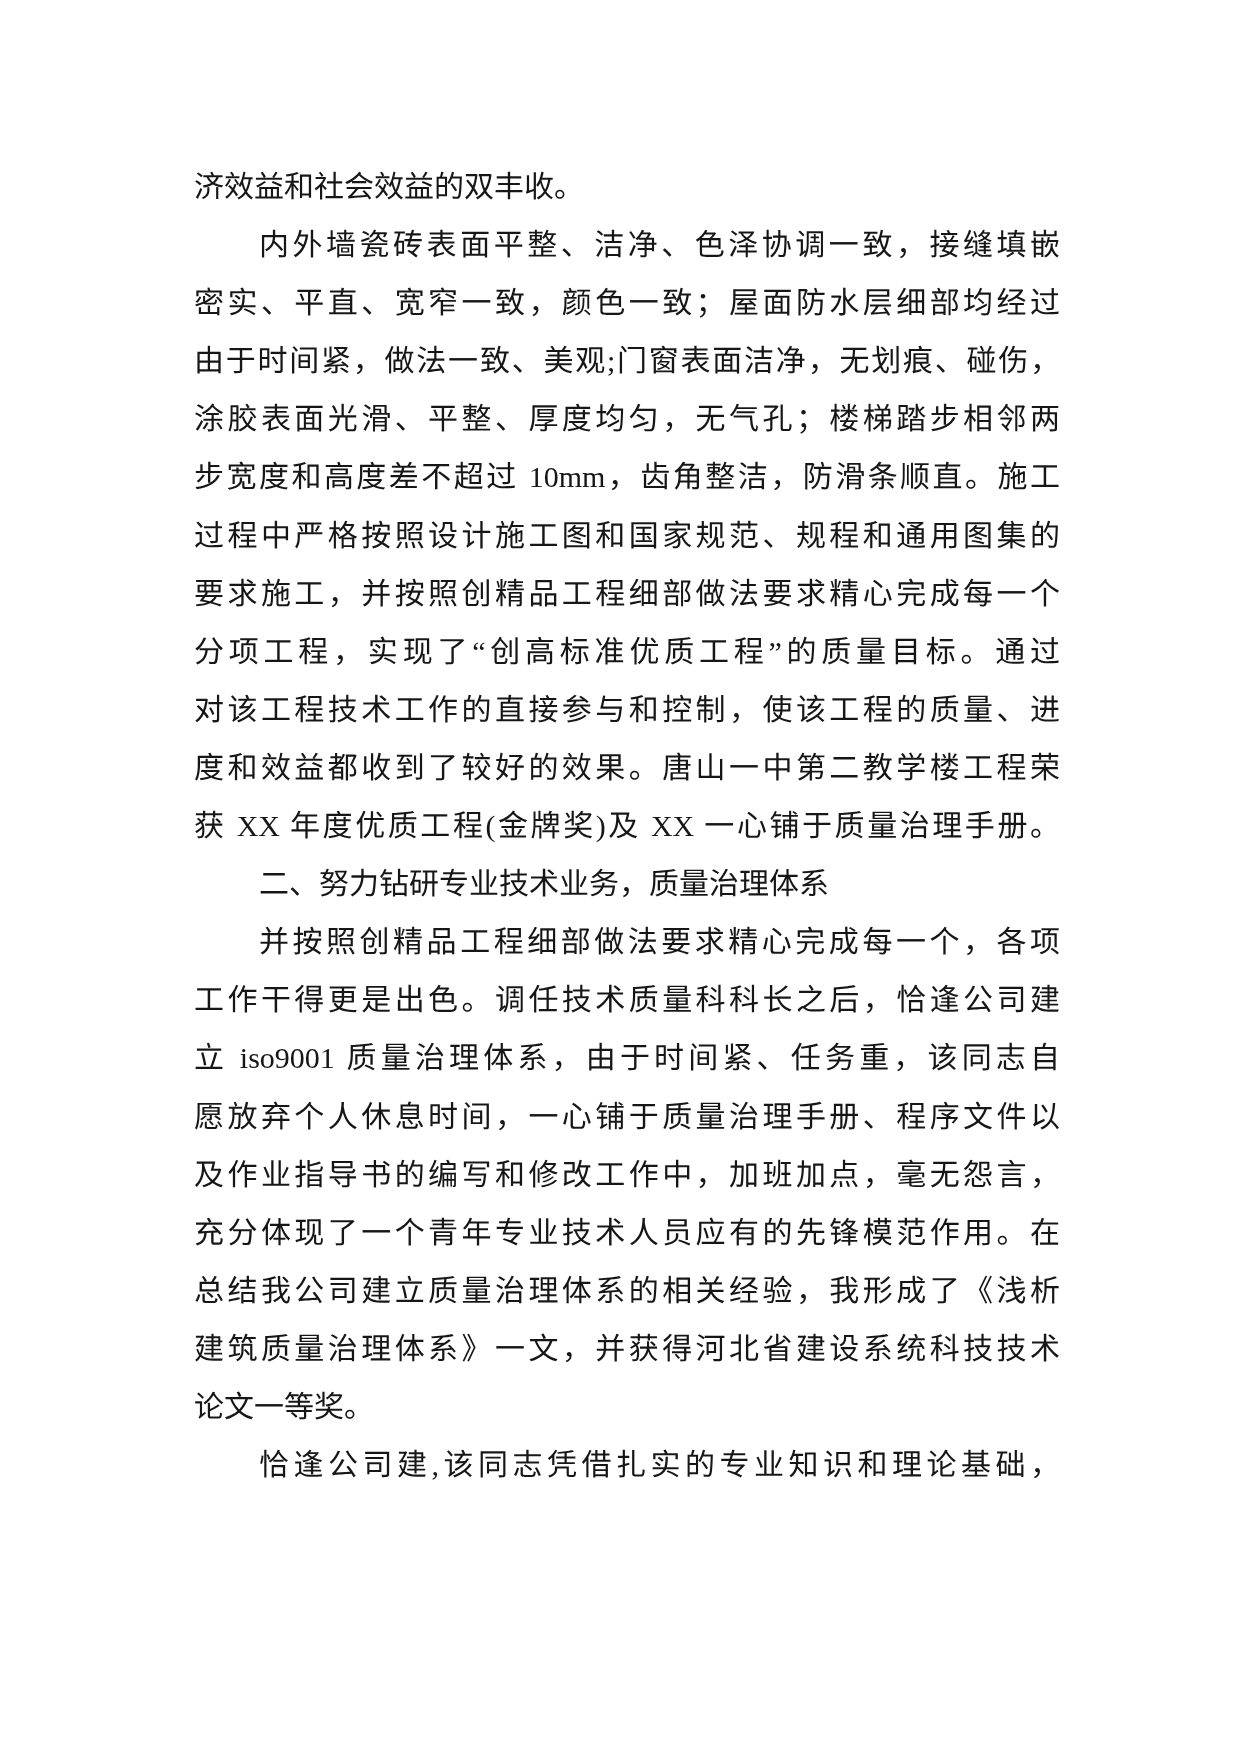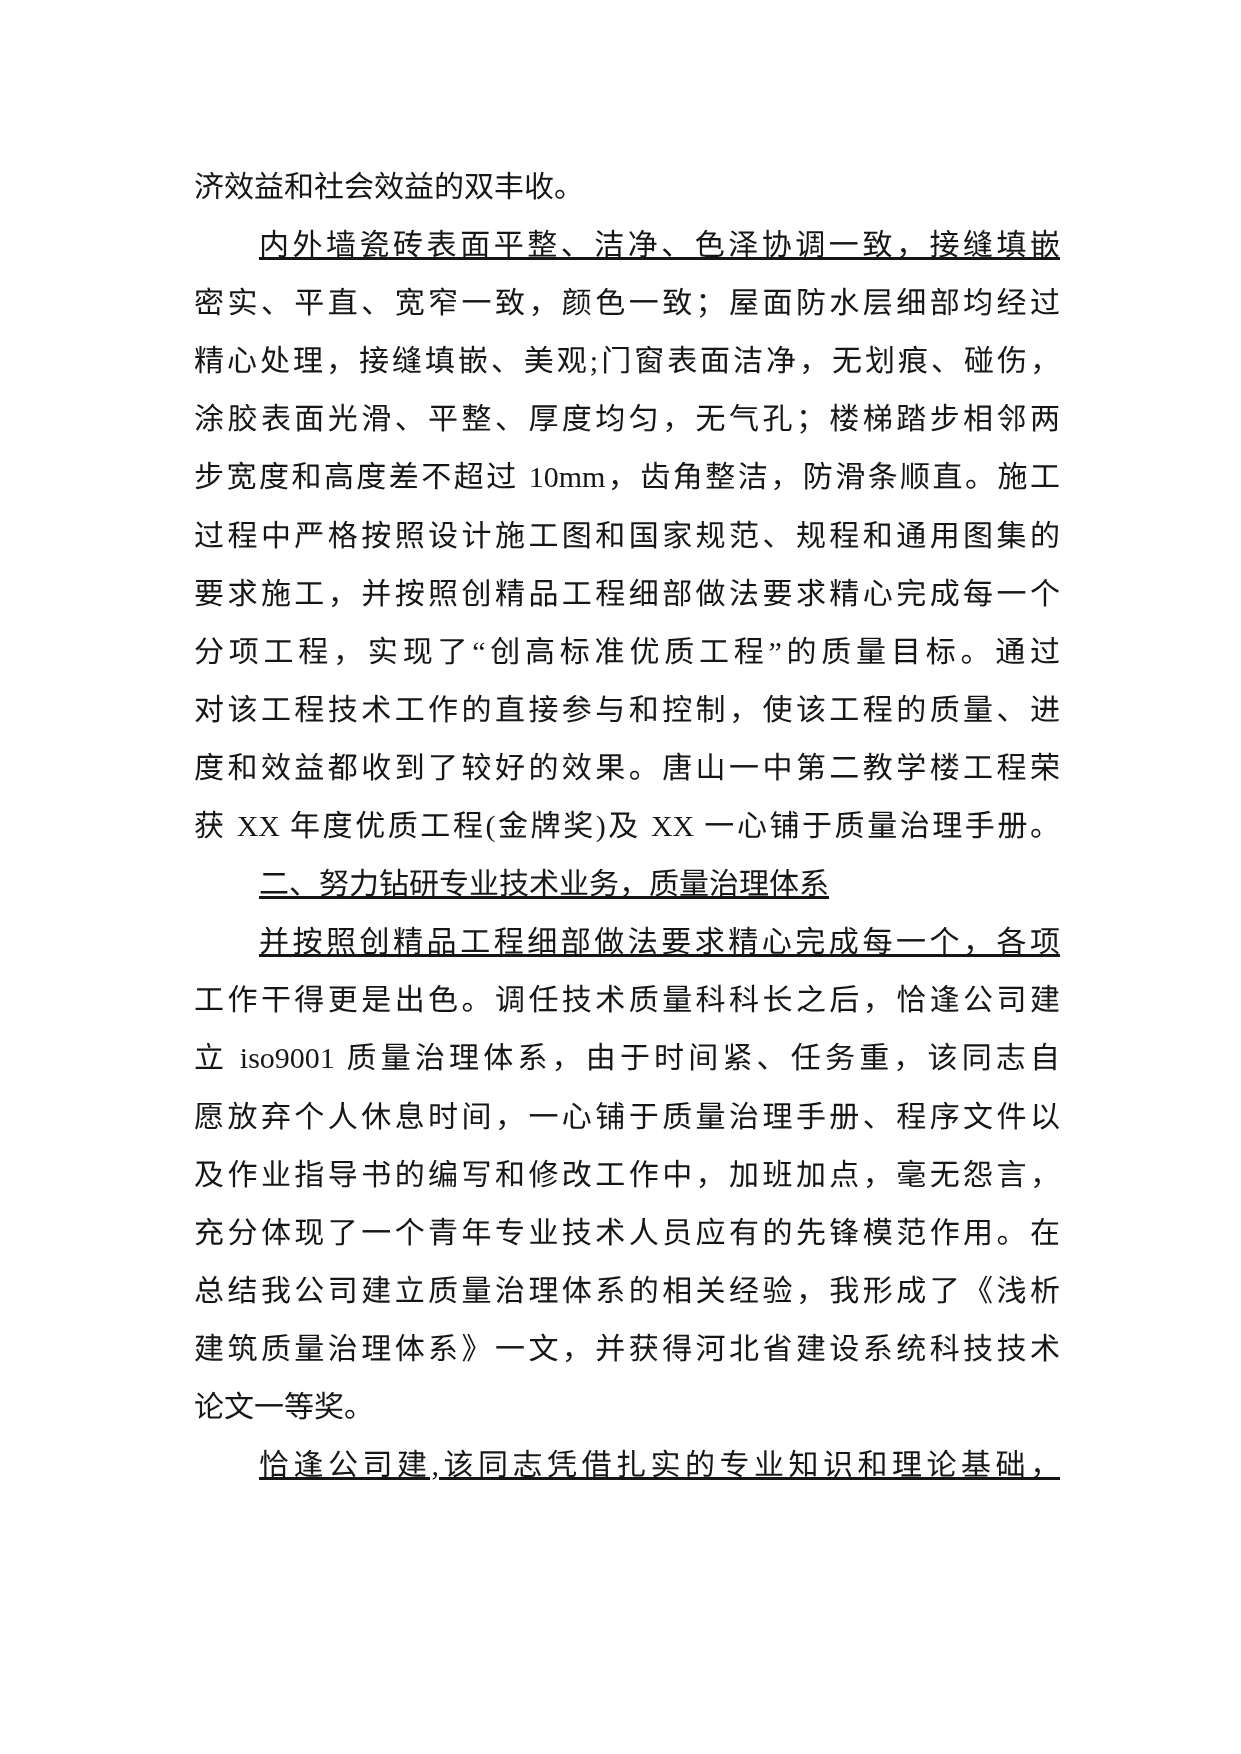--- a/index.html
+++ b/index.html
@@ -32,36 +32,36 @@
     text-align: left;
     overflow: hidden;
   }
   
   .j {
     text-align: justify;
     text-align-last: justify;
     text-justify: inter-character;
   }
   
-  .ind { text-indent: 65px; text-decoration: underline; }
+  .ind { text-indent: 65px; }
 </style>
 </head>
 <body>
 
 <div class="page">
   <div class="doc-body">
 
     <div class="para">
       <div class="line">济效益和社会效益的双丰收。</div>
     </div>
 
     <div class="para">
       <div class="line ind j">内外墙瓷砖表面平整、洁净、色泽协调一致，接缝填嵌</div>
       <div class="line j">密实、平直、宽窄一致，颜色一致；屋面防水层细部均经过</div>
-      <div class="line j">精心处理，接缝填嵌、美观;门窗表面洁净，无划痕、碰伤，</div>
+      <div class="line j">由于时间紧，做法一致、美观;门窗表面洁净，无划痕、碰伤，</div>
       <div class="line j">涂胶表面光滑、平整、厚度均匀，无气孔；楼梯踏步相邻两</div>
       <div class="line j">步宽度和高度差不超过 10mm，齿角整洁，防滑条顺直。施工</div>
       <div class="line j">过程中严格按照设计施工图和国家规范、规程和通用图集的</div>
       <div class="line j">要求施工，并按照创精品工程细部做法要求精心完成每一个</div>
       <div class="line j">分项工程，实现了“创高标准优质工程”的质量目标。通过</div>
       <div class="line j">对该工程技术工作的直接参与和控制，使该工程的质量、进</div>
       <div class="line j">度和效益都收到了较好的效果。唐山一中第二教学楼工程荣</div>
       <div class="line j">获 XX 年度优质工程(金牌奖)及 XX 一心铺于质量治理手册。</div>
     </div>
 

